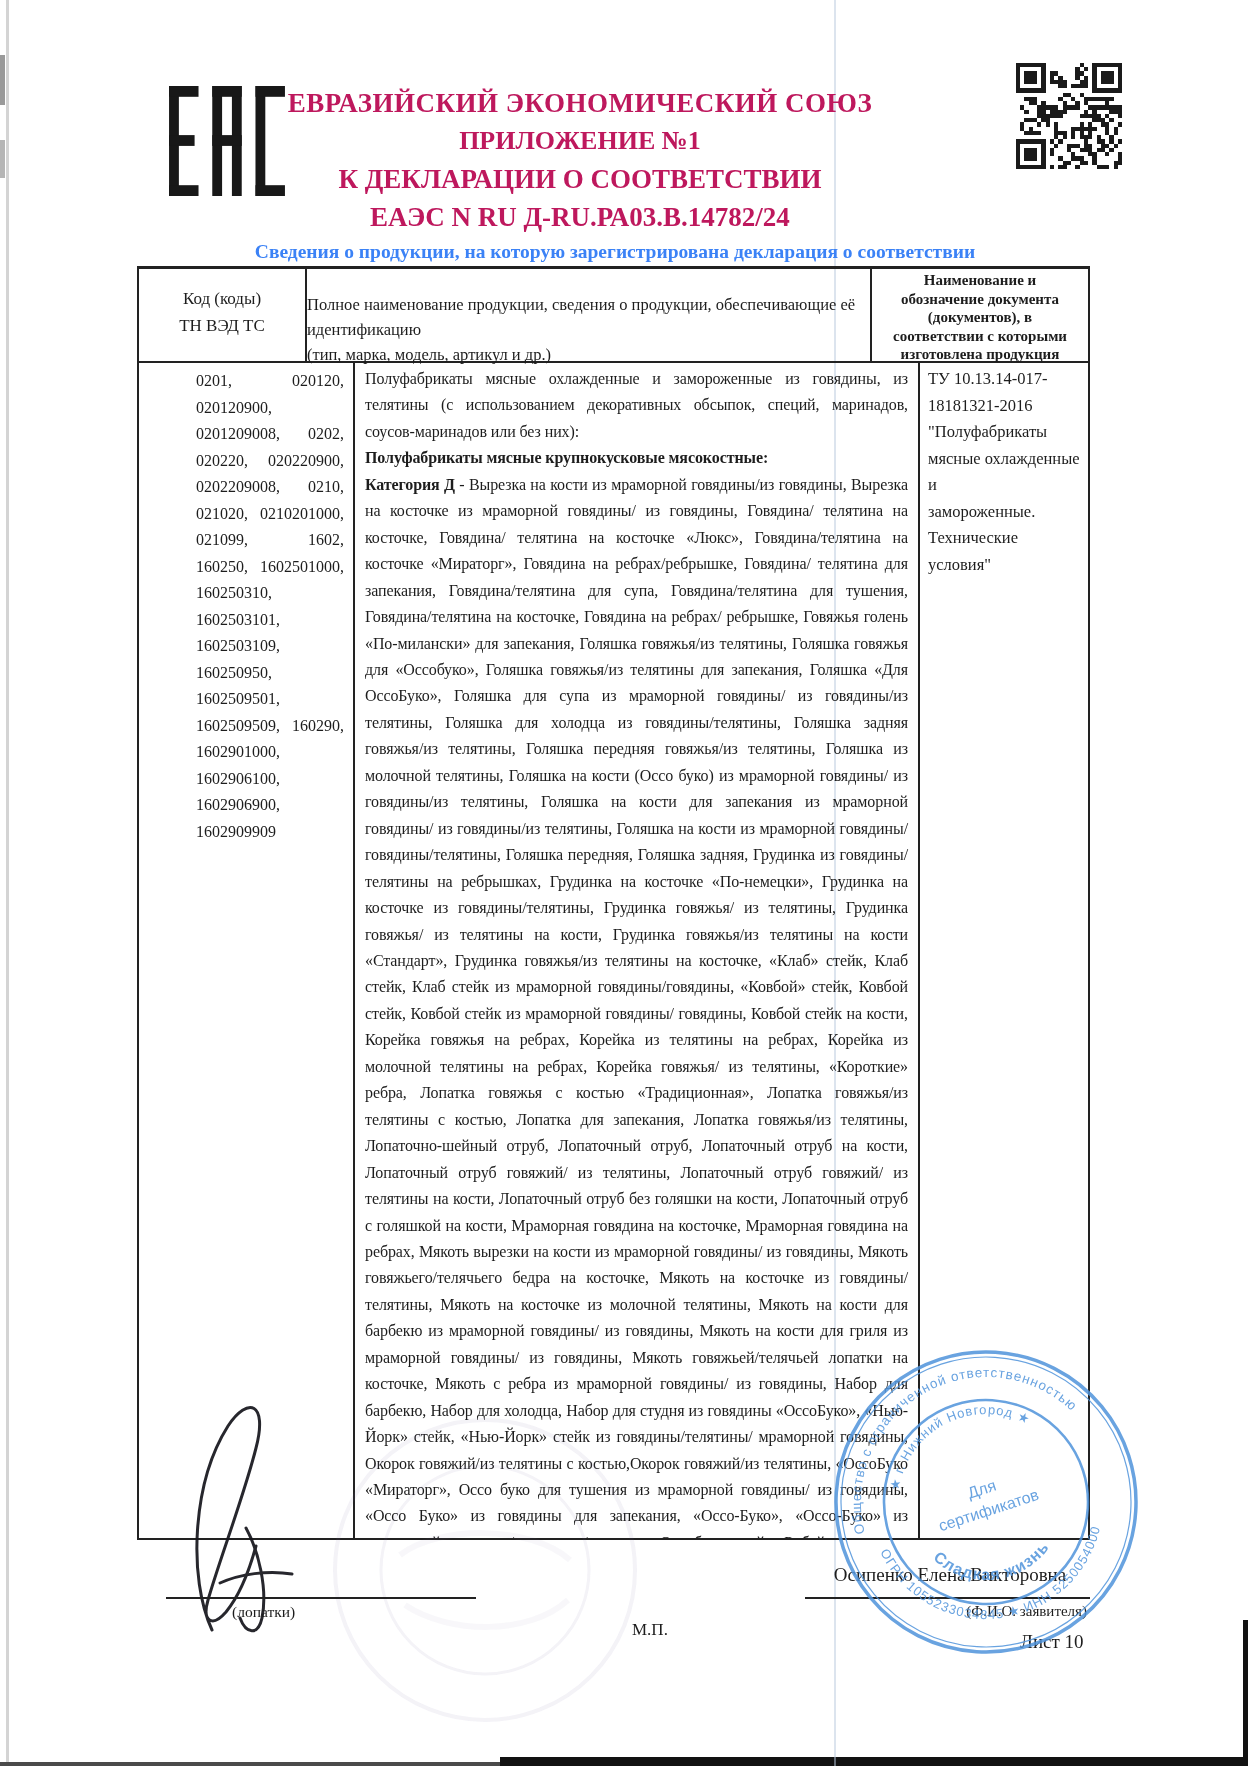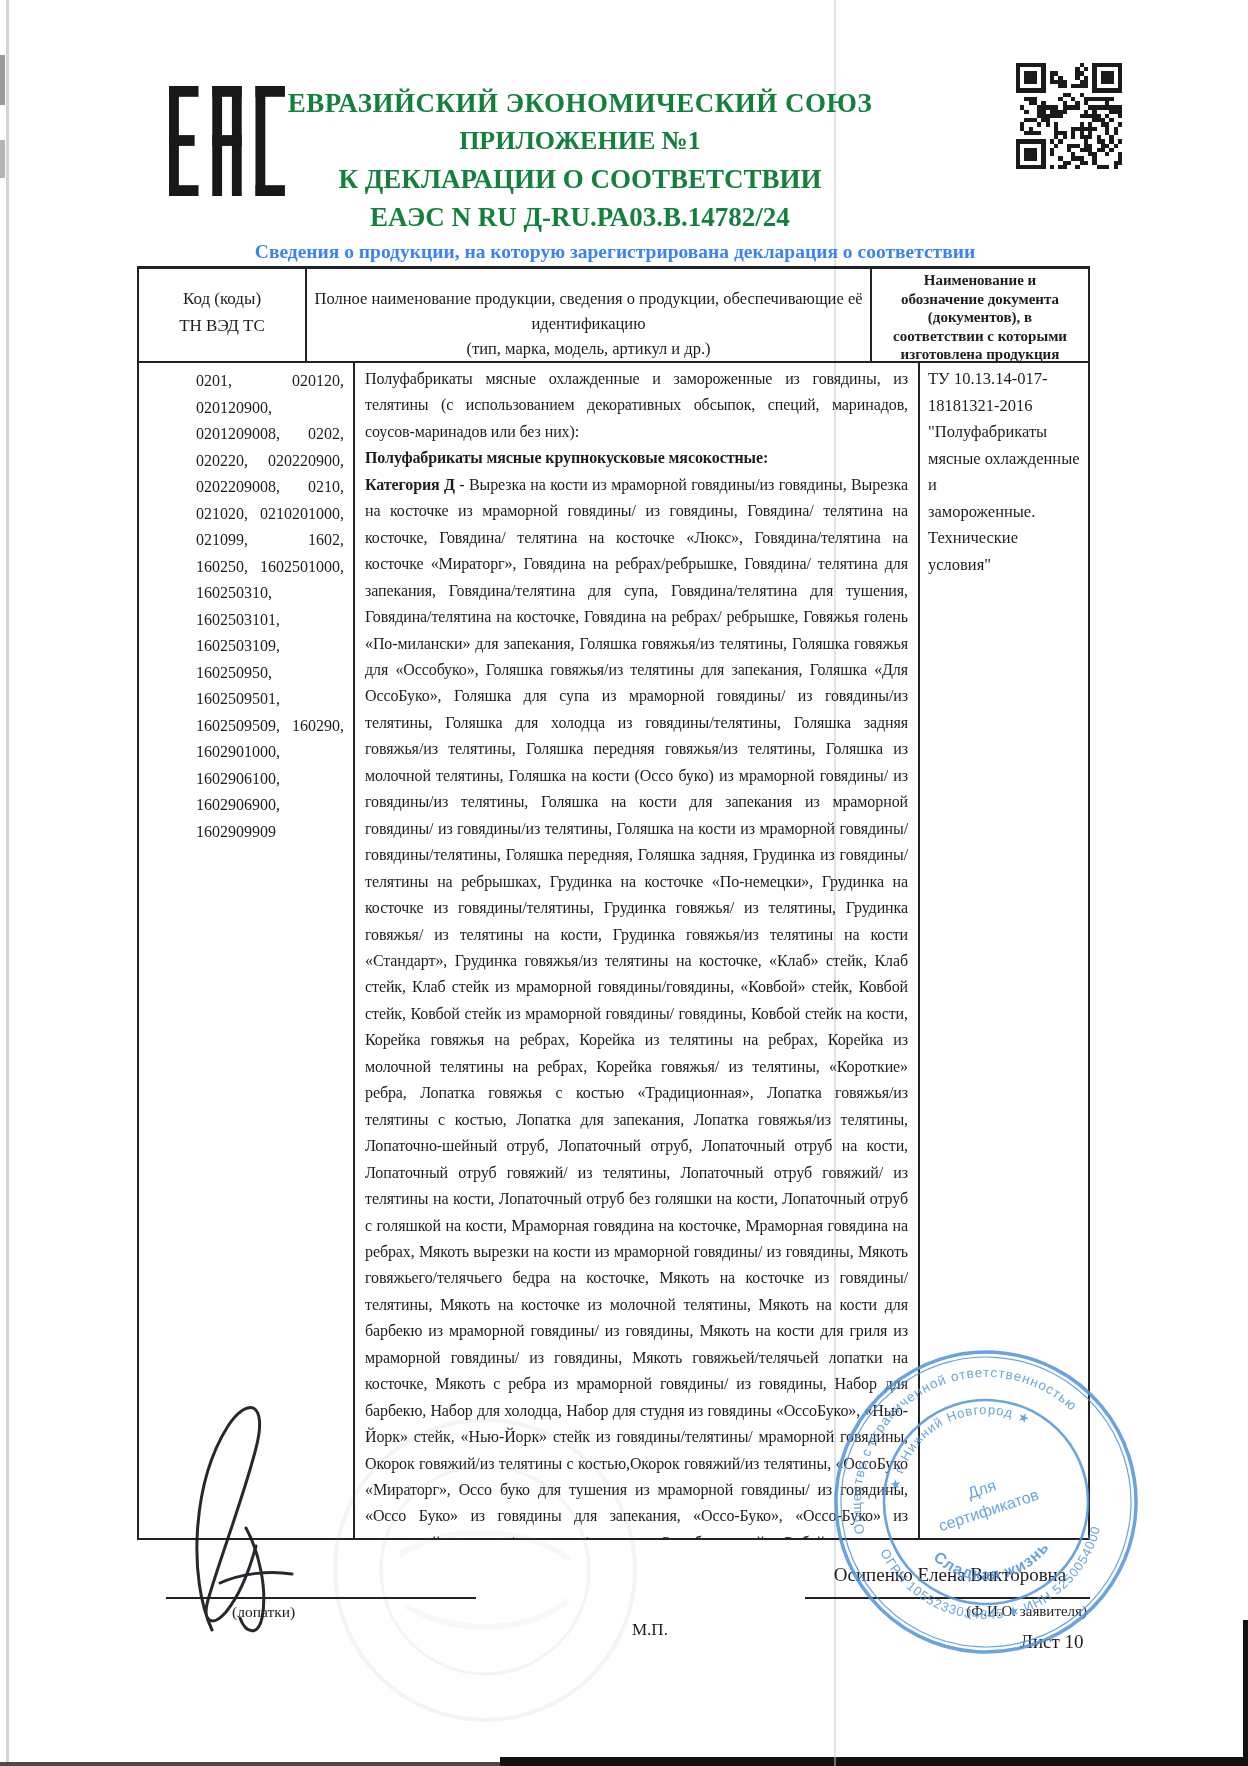--- a/index.html
+++ b/index.html
@@ -14,41 +14,41 @@
   .edge-nub1   { position:absolute; left:0; top:55px;  width:5px; height:50px; background:#9a9a9a; }
   .edge-nub2   { position:absolute; left:0; top:140px; width:5px; height:38px; background:#b5b5b5; }
   .edge-bottom { position:absolute; left:0;  bottom:0; width:1248px; height:4px; background:#4a4a4a; }
   .edge-bottom2{ position:absolute; left:500px; bottom:0; width:748px; height:9px; background:#121212; }
   .edge-right  { position:absolute; right:0; top:1620px; width:5px; height:146px; background:#121212; }
   .fold-line   { position:absolute; left:834px; top:0; width:2px; height:1766px; background:rgba(185,202,222,.5); }
 
   
   .eac-logo { position:absolute; left:168px; top:86px; width:118px; height:110px; }
   .hdr { position:absolute; left:270px; top:84px; width:620px; text-align:center;
-         font-weight:bold; color:#15803d; }
+         font-weight:bold; color:#be185d; }
   .hdr .l1 { font-size:27px; line-height:38px; letter-spacing:.5px; }
   .hdr .l2 { font-size:26px; line-height:38px; }
   .hdr .l3 { font-size:27px; line-height:38px; }
   .hdr .l4 { font-size:27px; line-height:38px; }
   .qr { position:absolute; left:1016px; top:58px; width:106px; height:116px; }
 
   .subtitle { position:absolute; left:140px; top:241px; width:950px; text-align:center;
               font-weight:bold; font-size:19.5px; color:#3b82f6; }
 
   
   .tbl { position:absolute; left:137px; top:266px; width:953px; border:2px solid #222; border-top-width:3px; background:transparent; }
   .row { display:flex; width:100%; }
   .cell { border-right:2px solid #222; }
   .cell:last-child { border-right:none; }
   .hrow { border-bottom:2px solid #222; height:94px; }
   .c1 { width:168px; }
   .c2 { width:565px; }
   .c3 { width:220px; flex:1; }
   .h1 { font-size:17px; line-height:27px; text-align:center; padding-top:16px; white-space:pre-line; }
-  .h2 { font-size:16.5px; line-height:25px; text-align:center; padding-top:17px; white-space:pre-line;font-family:Liberation Serif, serif; }
+  .h2 { font-size:16.5px; line-height:25px; text-align:left; padding-top:23px; white-space:pre-line;font-family:Liberation Serif, serif; }
   .h3 { font-size:15px; line-height:18.6px; text-align:center; font-weight:bold; padding:2px 4px 0 4px; white-space:pre-line; }
   .brow { height:1175px; overflow:hidden;padding-left:48px; }
   .codes { font-size:16px; line-height:26.5px; padding:5px 9px; white-space:pre-line;
            text-align:justify; text-align-last:justify; }
   .prod { font-size:16px; line-height:26.45px; padding:3px 10px 0 10px; text-align:justify;
           letter-spacing:-0.1px; }
   .prod .b { font-weight:bold; }
   .doccell { font-size:16.5px; line-height:26.5px; padding:3px 6px 0 8px; white-space:pre-line; }
 
   

